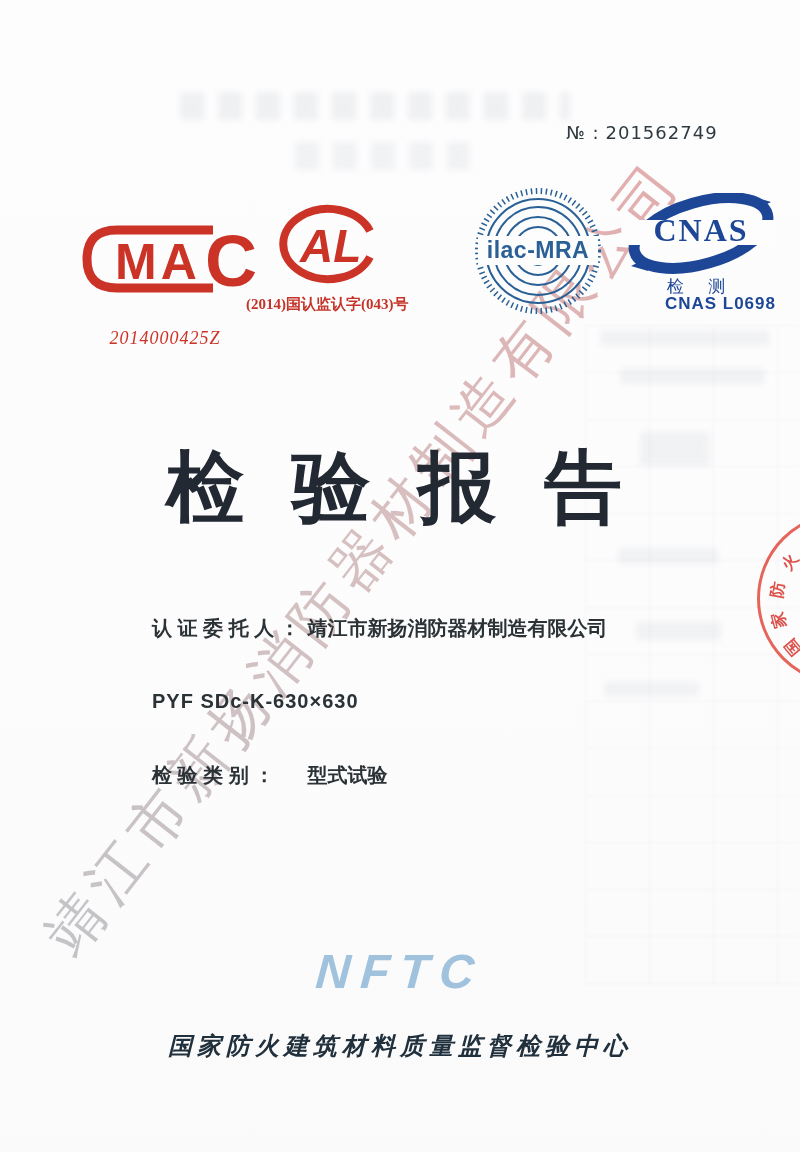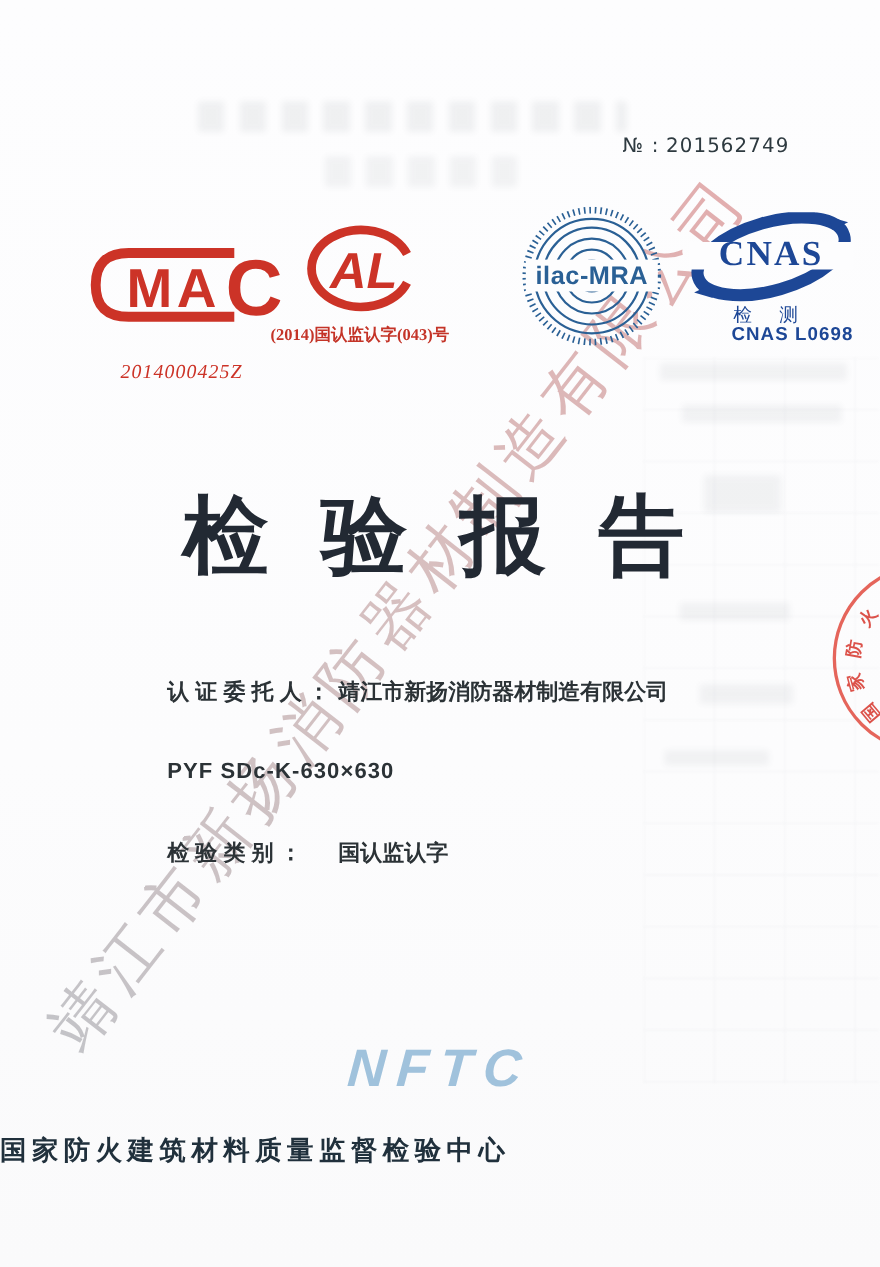--- a/index.html
+++ b/index.html
@@ -80,22 +80,22 @@
   .f3{top:762px;}
   .mono-val{font-family:"Liberation Sans","DejaVu Sans",sans-serif;letter-spacing:1px;}
 
   
   .nftc{
     position:absolute;left:0;top:944px;width:100%;text-align:center;
     font-style:italic;font-weight:bold;font-size:48px;letter-spacing:10px;
     color:#a0c2dc;transform:skewX(-4deg);
   }
   .org{
-    position:absolute;left:0;top:1030px;width:100%;
-    font-size:24px;font-weight:bold;letter-spacing:5px;color:#20303c;
+    position:absolute;left:0;top:1030px;width:100%;text-align:center;
+    font-size:24px;font-weight:bold;letter-spacing:5px;color:#20303c;font-style:italic;
   }
 
   
   .watermark{
     position:absolute;left:58px;top:918px;
     transform:rotate(-52deg);transform-origin:left center;
     font-size:58px;letter-spacing:8px;line-height:1;white-space:nowrap;
     font-weight:500;
     background:linear-gradient(90deg,rgba(150,150,156,.55) 0%,rgba(185,140,140,.55) 55%,rgba(210,125,125,.62) 100%);
     -webkit-background-clip:text;background-clip:text;color:transparent;
@@ -181,21 +181,21 @@
   </div>
 
   <div class="field f2">
     <span class="val">
       <div class="line mono-val">PYF SDc-K-630×630</div>
     </span>
   </div>
 
   <div class="field f3">
     <span class="lbl">检 验 类 别 ：</span>
-    <span class="val">国认监认字</span>
+    <span class="val">型式试验</span>
   </div>
 
   <div class="nftc">NFTC</div>
   <div class="org">国家防火建筑材料质量监督检验中心</div>
 
   <div class="stamp">
     <div class="ring"></div>
     <span class="ch" style="left:27px;top:126px;transform:rotate(-130deg);">国</span>
     <span class="ch" style="left:13px;top:99px;transform:rotate(-105deg);">家</span>
     <span class="ch" style="left:12px;top:69px;transform:rotate(-80deg);">防</span>

